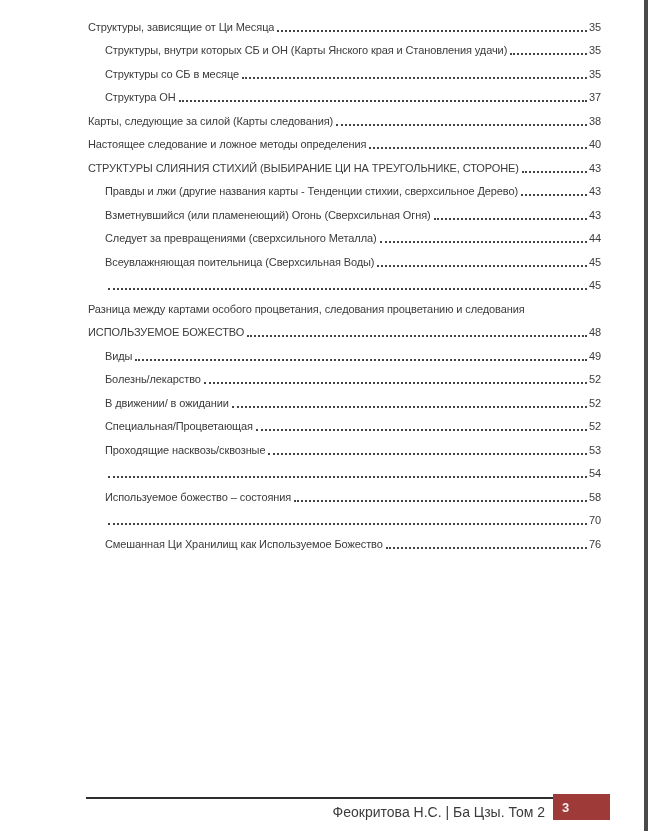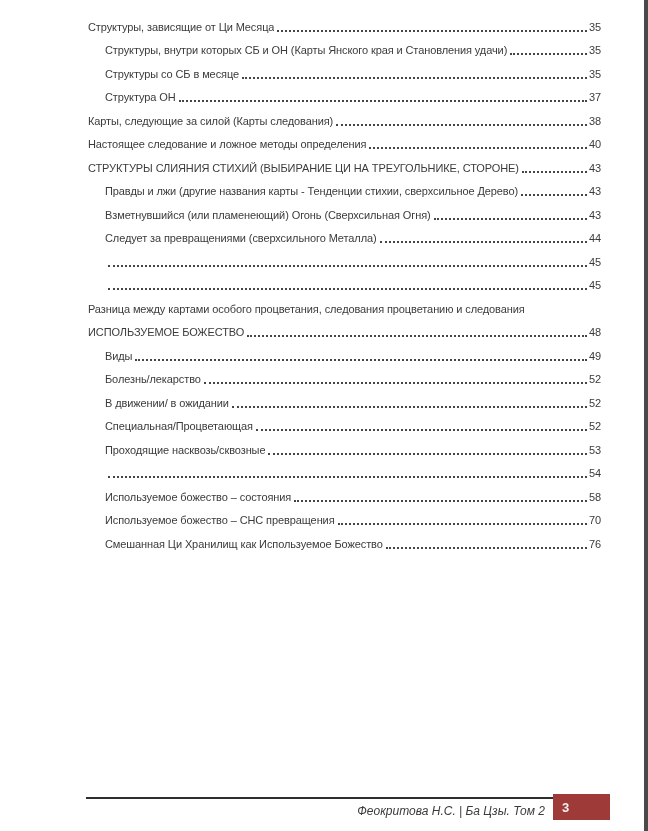--- a/index.html
+++ b/index.html
@@ -69,24 +69,23 @@
     position: absolute;
     left: 0;
     top: 3px;
     width: 467px;
     border-top: 2px solid #2e2e2e;
   }
   .footer-author {
     position: absolute;
     right: 65px;
     top: 10px;
-    font-size: 12px;
+    font-size: 14px;
     color: #3b3b3b;
     white-space: nowrap;
-    font-style: italic;
   }
   .page-badge {
     position: absolute;
     left: 467px;
     top: 0;
     width: 57px;
     height: 26px;
     background: #9e3a38;
     color: #f6eeee;
     font-size: 13px;
@@ -156,20 +155,21 @@
         <span class="toc-text">Взметнувшийся (или пламенеющий) Огонь (Сверхсильная Огня)</span>
         <span class="leader"></span>
         <span class="toc-page">43</span>
       </div>
       <div class="toc-row lvl2">
         <span class="toc-text">Следует за превращениями (сверхсильного Металла)</span>
         <span class="leader"></span>
         <span class="toc-page">44</span>
       </div>
       <div class="toc-row lvl2">
+        <span class="toc-text">Всеувлажняющая поительница (Сверхсильная Воды)</span>
         <span class="leader"></span>
         <span class="toc-page">45</span>
       </div>
       <div class="toc-row lvl2">
         <span class="leader"></span>
         <span class="toc-page">45</span>
       </div>
       <div class="toc-row lvl1 toc-cont">
         <span class="toc-text">Разница между картами особого процветания, следования процветанию и следования</span>
       </div>
@@ -206,21 +206,20 @@
       <div class="toc-row lvl2">
         <span class="leader"></span>
         <span class="toc-page">54</span>
       </div>
       <div class="toc-row lvl2">
         <span class="toc-text">Используемое божество – состояния</span>
         <span class="leader"></span>
         <span class="toc-page">58</span>
       </div>
       <div class="toc-row lvl2">
-        <span class="toc-text">Используемое божество – СНС превращения</span>
         <span class="leader"></span>
         <span class="toc-page">70</span>
       </div>
       <div class="toc-row lvl2">
         <span class="toc-text">Смешанная Ци Хранилищ как Используемое Божество</span>
         <span class="leader"></span>
         <span class="toc-page">76</span>
       </div>
     </div>
 

